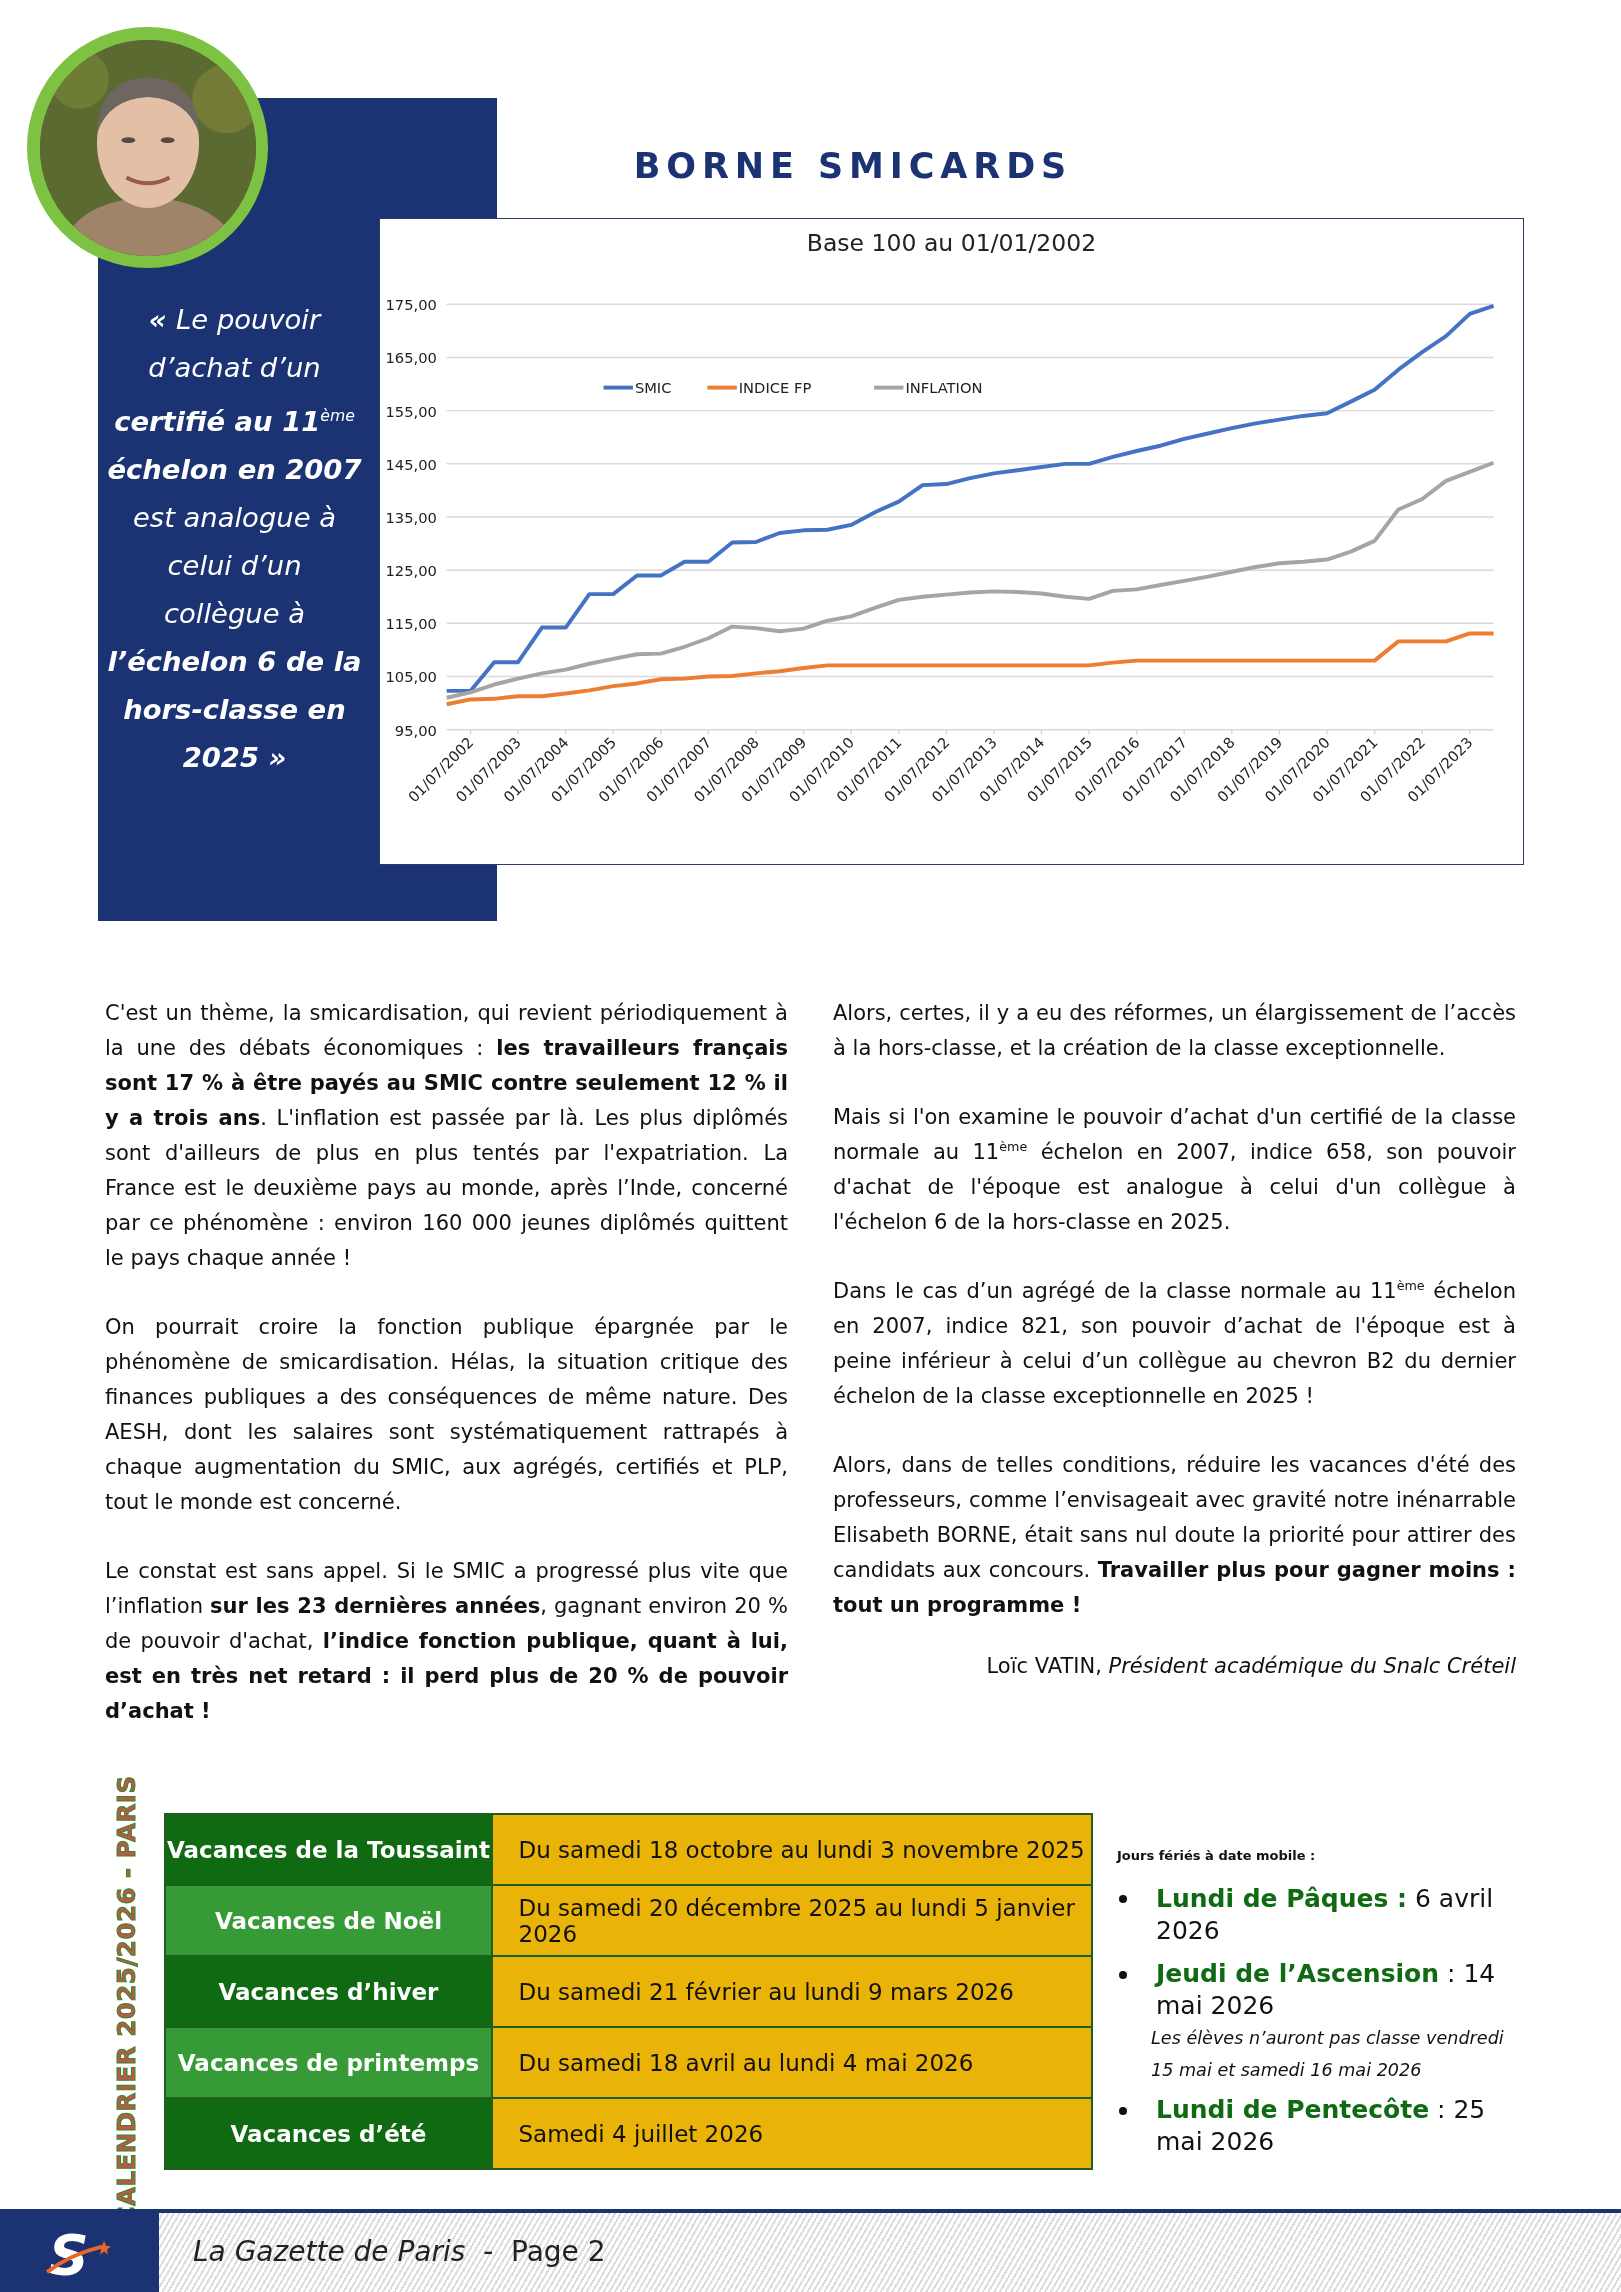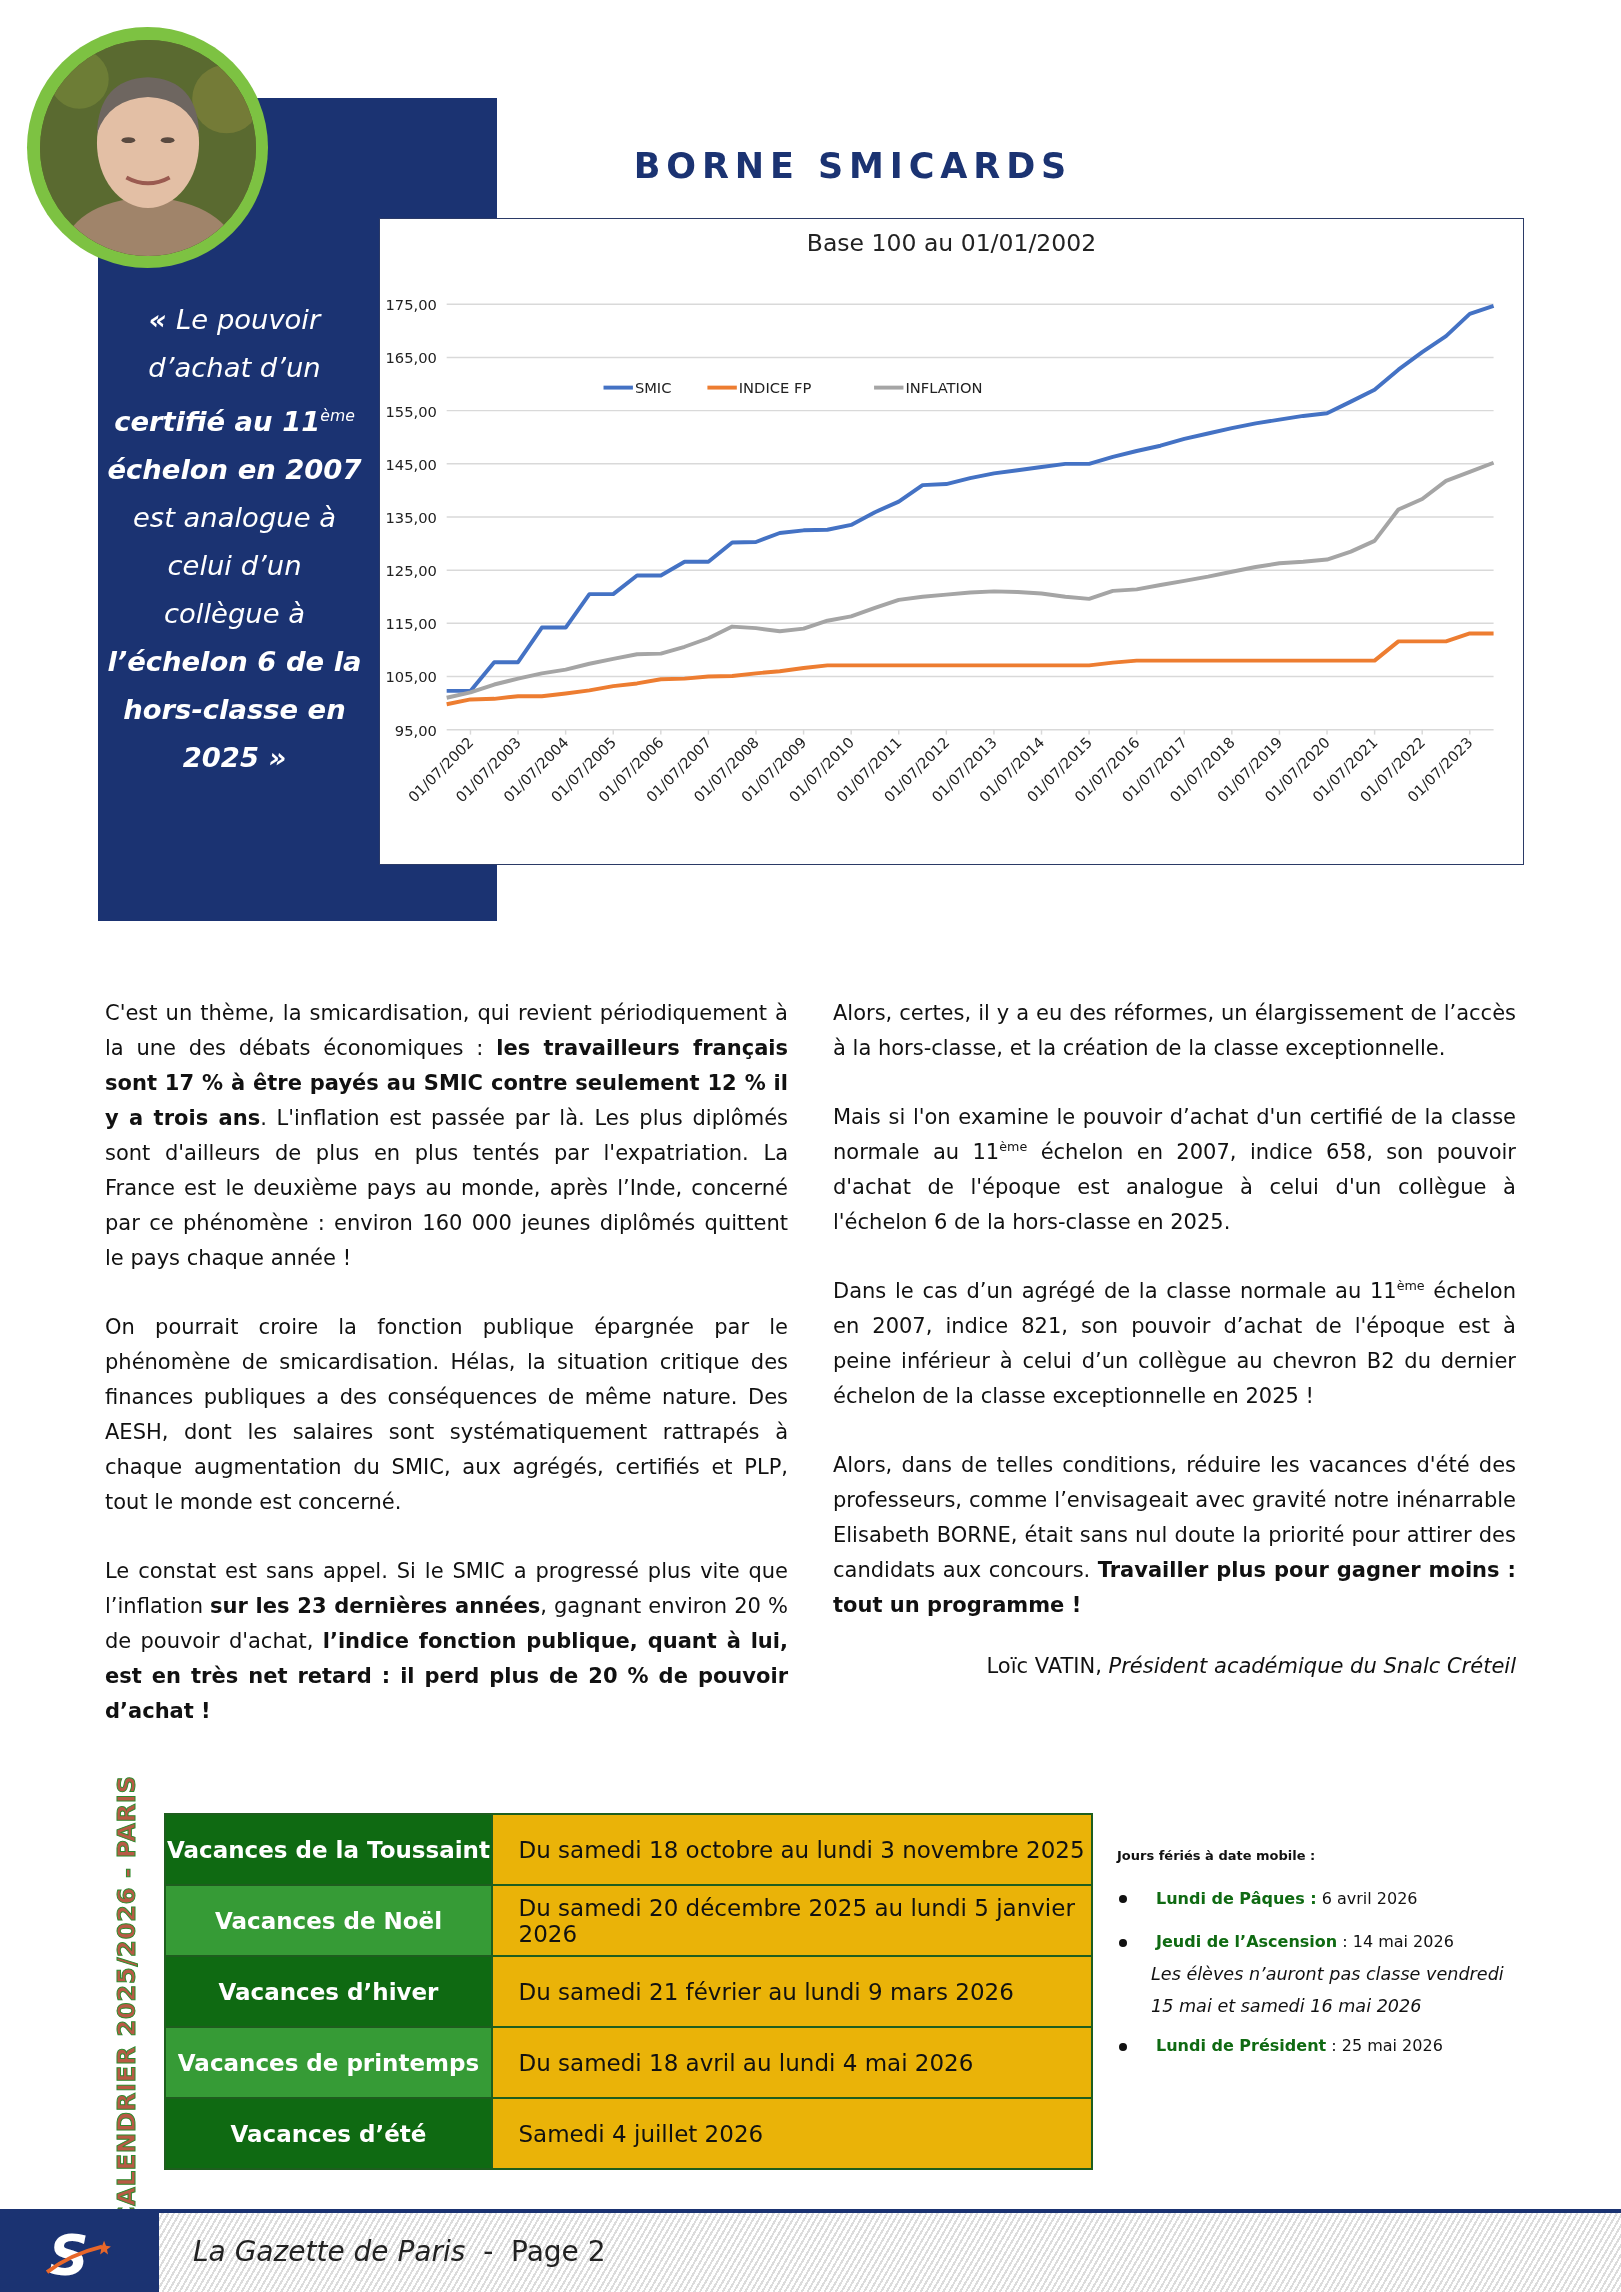--- a/index.html
+++ b/index.html
@@ -35,21 +35,21 @@
   table.cal { position: absolute; left: 164px; top: 1813px; width: 929px; border-collapse: collapse;
            border: 2.9px solid #1e5e1e; }
   table.cal td { height: 67px; border: 2.9px solid #1e5e1e; font-family: "DejaVu Sans", sans-serif; font-size: 23px; }
   table.cal td.lbl { width: 323px; color: #fff; font-weight: 700; text-align: center; }
   table.cal td.val { background: #eab308; padding-left: 25.5px; color: #111; }
   .row-dark td.lbl { background: #0f6a12; }
   .row-light td.lbl { background: #369b36; }
   .feries { position: absolute; left: 1117px; top: 1848px; width: 412px; font-family: "DejaVu Sans", sans-serif; }
   .feries h4 { margin: 0 0 19.6px 0; font-size: 13px; font-weight: 700; }
   .feries ul { list-style: none; margin: 0; padding: 0; }
-  .feries li { position: relative; padding-left: 39px; font-size: 16px; line-height: 32px; }
+  .feries li { position: relative; padding-left: 39px; font-size: 25px; line-height: 32px; }
   .feries li .dot { position: absolute; left: 2px; top: 12.7px; width: 7.8px; height: 7.8px; border-radius: 50%; background: #111; }
   .feries li .name { color: #0f6a12; font-weight: 700; }
   .feries .note { font-style: italic; font-size: 17.6px; line-height: 32px; padding-left: 34px; }
   .footer-line { position: absolute; left: 0; top: 2209px; width: 1621px; height: 3.9px; background: #1b3372; }
   .footer { position: absolute; left: 0; top: 2213px; width: 1621px; height: 79px;
            background: repeating-linear-gradient(-60deg, #ffffff 0 2.9px, #dcdcdc 2.9px 4.9px); }
   .footer-logo { position: absolute; left: 0; top: 0; width: 159px; height: 79px; background: #1b3372; }
   .footer-logo svg { position: absolute; left: 45px; top: 11.8px; }
   .footer-text { position: absolute; left: 193px; top: 21.6px; font-family: "DejaVu Sans", sans-serif; font-size: 28px; color: #222; }
   .footer-text i { font-style: italic; }
@@ -203,21 +203,21 @@
       <span class="dot"></span>
       <span class="name">Lundi de Pâques :</span><span> 6 avril 2026</span>
     </li>
     <li style="margin-top:11.8px">
       <span class="dot"></span>
       <span class="name">Jeudi de l’Ascension</span><span> : 14 mai 2026</span>
     </li>
     <li class="note" style="padding-left:34px; width:363px;">Les élèves n’auront pas classe vendredi 15 mai  et samedi 16 mai 2026</li>
     <li style="margin-top:7.8px">
       <span class="dot"></span>
-      <span class="name">Lundi de Président</span><span> : 25 mai 2026</span>
+      <span class="name">Lundi de Pentecôte</span><span> : 25 mai 2026</span>
     </li>
   </ul>
 </div>
 
 <div class="footer-line"></div>
 <div class="footer">
   <div class="footer-logo">
     <svg width="69" height="57" viewBox="0 0 70 58">
       <text x="4" y="50" font-family="DejaVu Sans, sans-serif" font-weight="700" font-style="italic" font-size="56" fill="#ffffff">S</text>
       <path d="M2 48 Q25 30 58 22" stroke="#e8672a" stroke-width="4" fill="none"></path>

